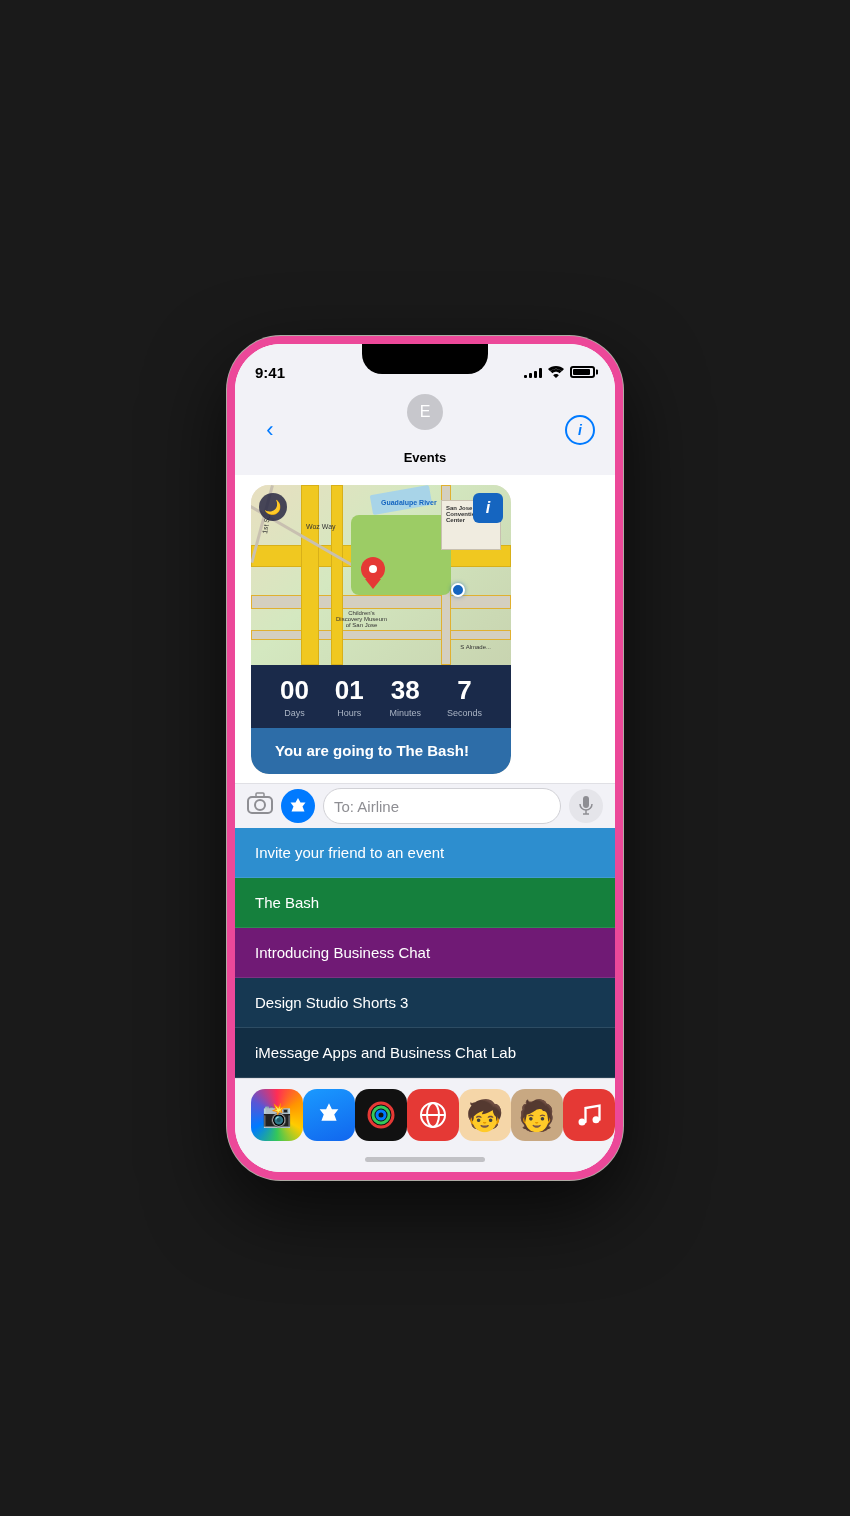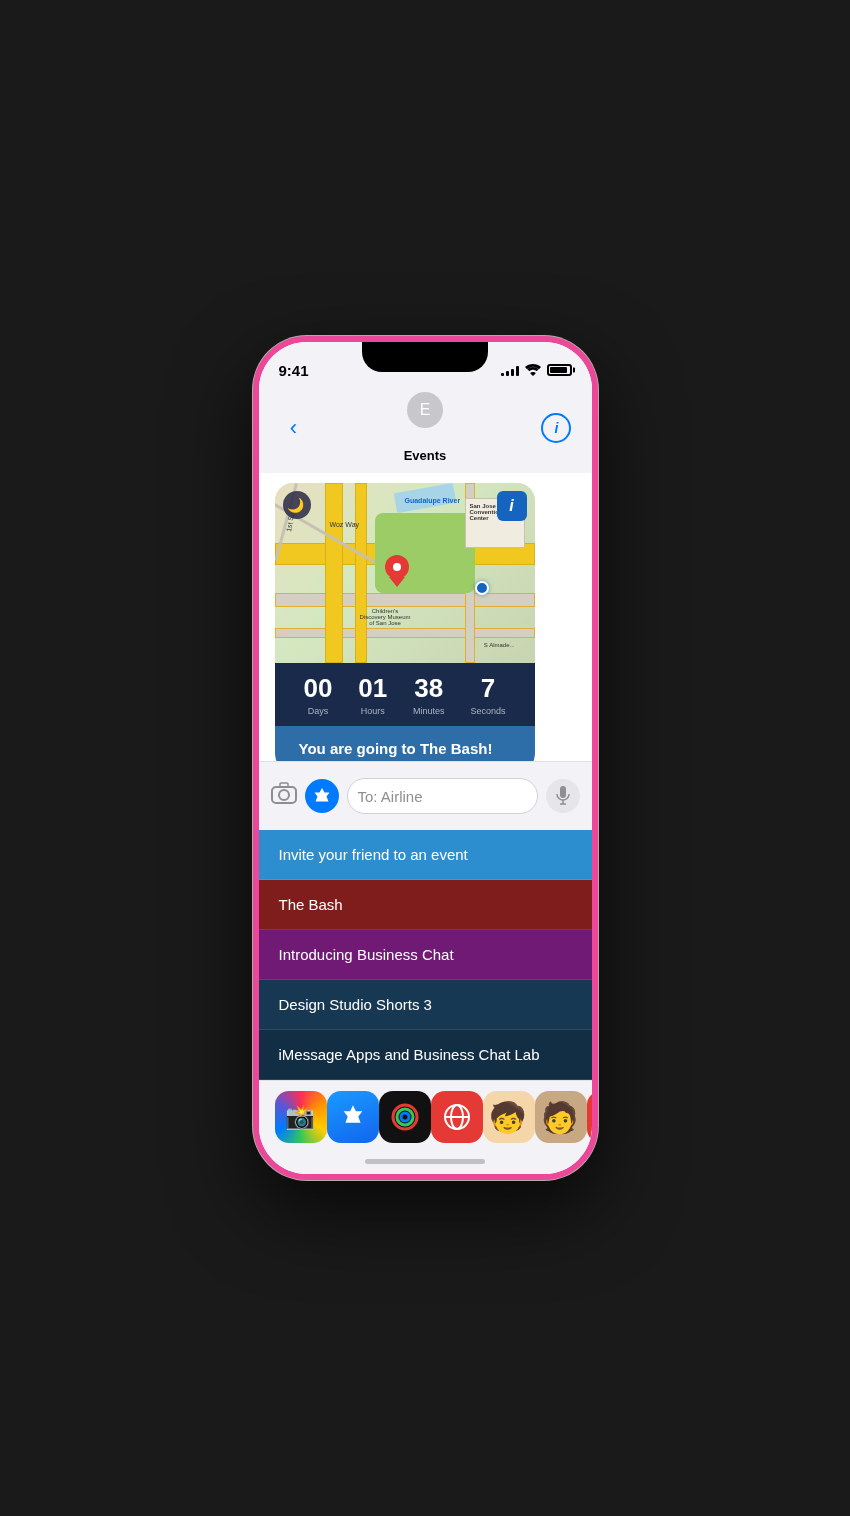--- a/index.html
+++ b/index.html
@@ -7,25 +7,25 @@
     body {
       background: #1a1a1a;
       display: flex;
       justify-content: center;
       align-items: center;
       min-height: 100vh;
       font-family: -apple-system, 'SF Pro Display', 'Helvetica Neue', sans-serif;
     }
 
     .phone-frame {
-      width: 345px;
+      width: 396px;
       height: 844px;
       background: #f2f2f7;
       border-radius: 54px;
-      border: 6px solid #ec4899;
+      border: 8px solid #ec4899;
       box-shadow:
         0 0 0 1px #b0aba5,
         inset 0 0 0 2px #f5f0ea,
         0 30px 80px rgba(0,0,0,0.7);
       position: relative;
       overflow: hidden;
     }
 
     
     .notch {
@@ -369,21 +369,21 @@
 
     .message-bubble-text {
       color: #fff;
       font-size: 15px;
       font-weight: 700;
     }
 
     
     .input-area {
       background: #f2f2f7;
-      padding: 16px 12px;
+      padding: 4px 12px;
       display: flex;
       align-items: center;
       gap: 8px;
       border-top: 1px solid #e0e0e5;
       flex-shrink: 0;
     }
 
     .input-camera {
       font-size: 22px;
       color: #8e8e93;
@@ -436,21 +436,21 @@
       border-bottom: 1px solid rgba(255,255,255,0.1);
       display: flex;
       align-items: center;
     }
 
     .event-item:nth-child(1) {
       background: #2d8ecf;
     }
 
     .event-item:nth-child(2) {
-      background: #7f1d1d;
+      background: #15803d;
     }
 
     .event-item:nth-child(3) {
       background: #701a75;
     }
 
     .event-item:nth-child(4) {
       background: #163852;
       padding-left: 20px;
     }

